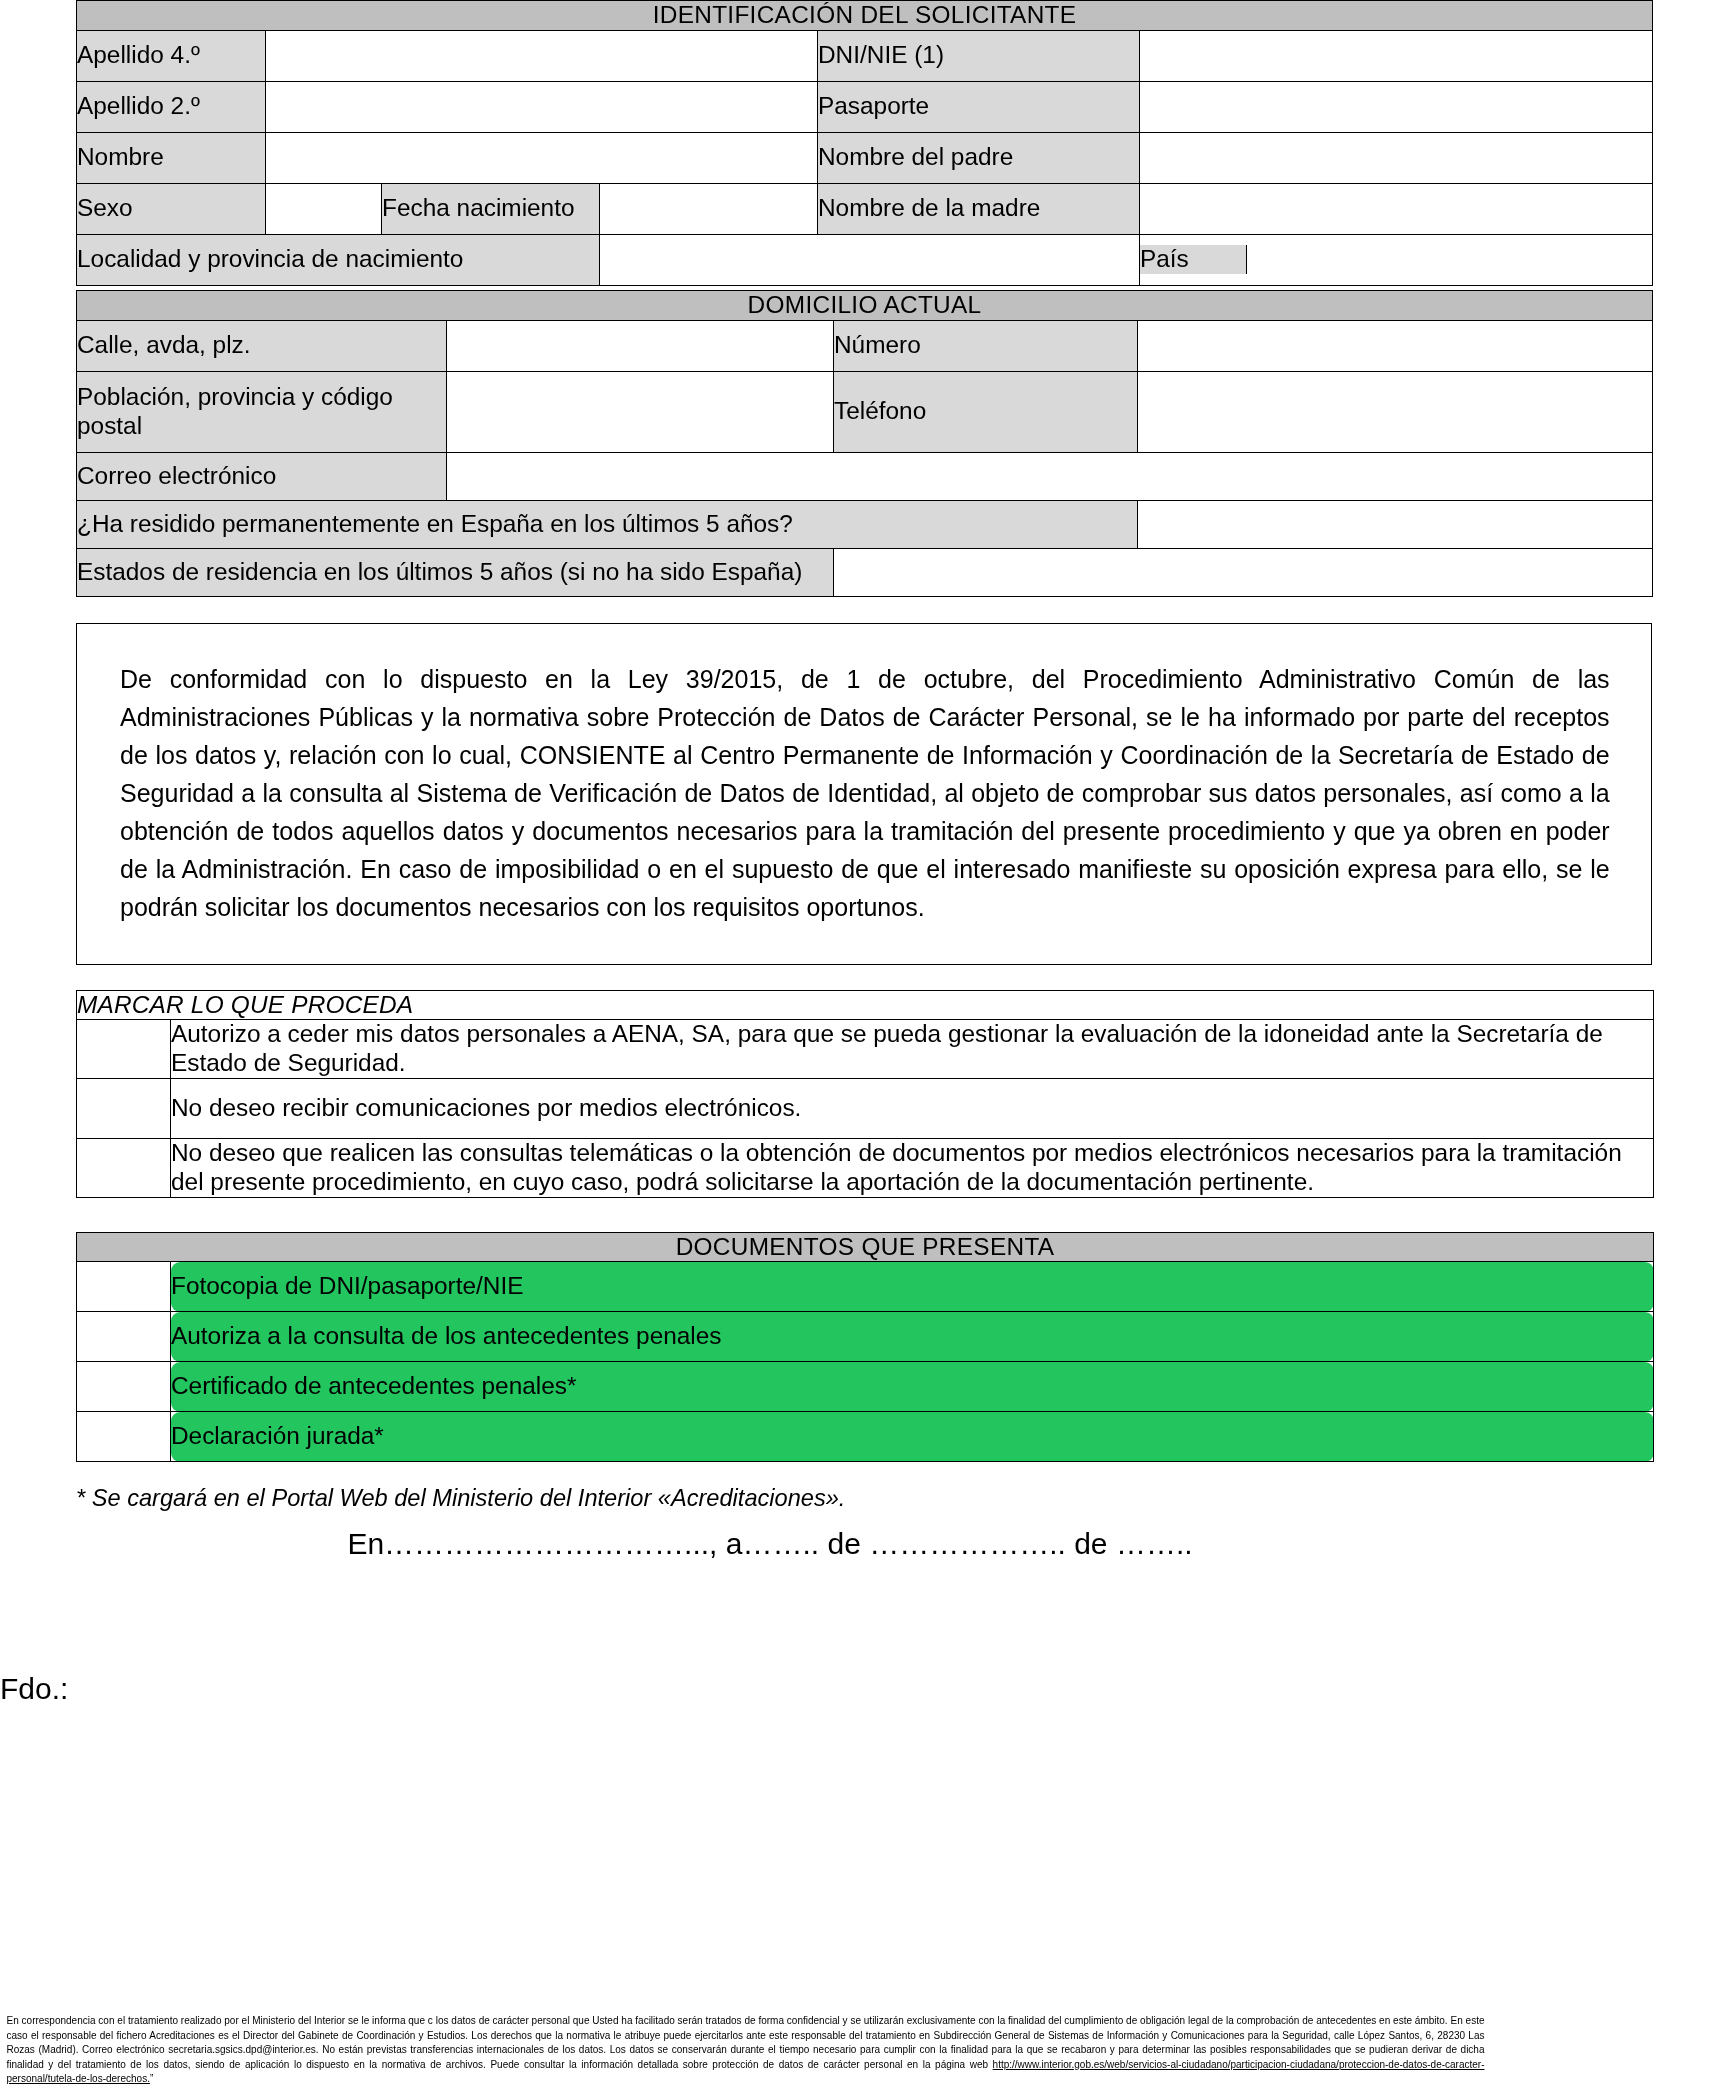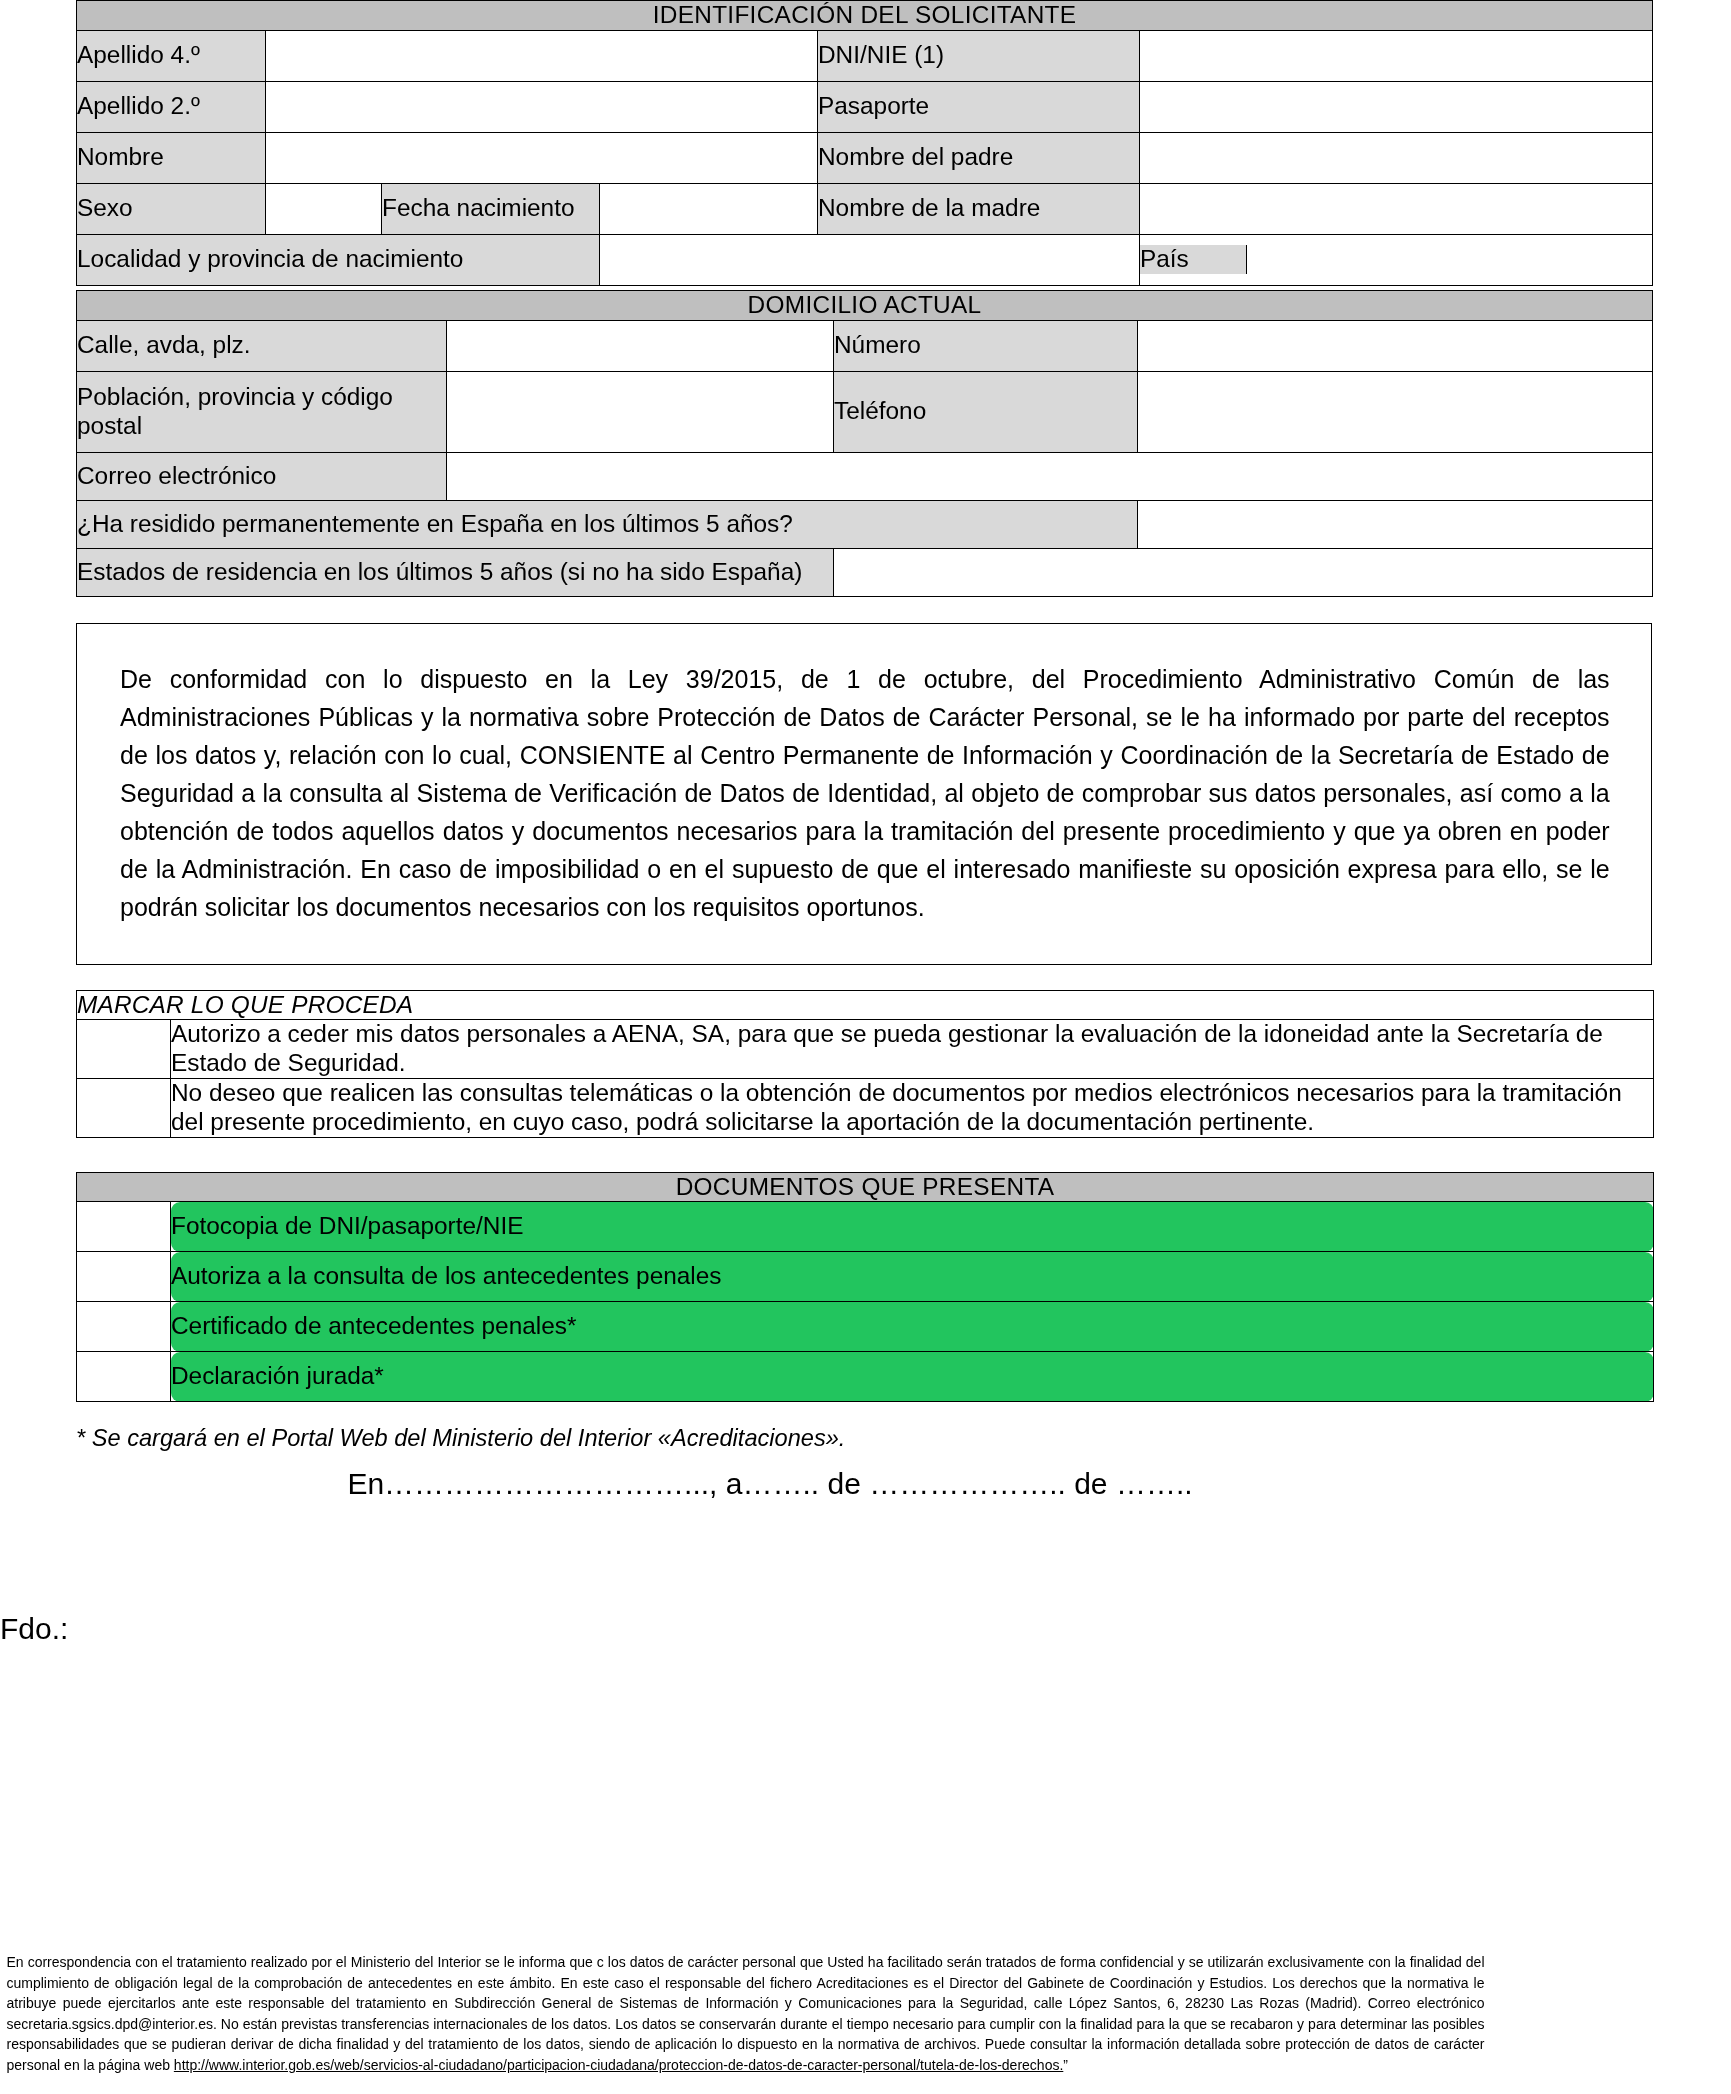--- a/index.html
+++ b/index.html
@@ -112,22 +112,22 @@
     text-align: left;
     font-size: 30px;
     padding-right: 293px;
   }
 
   
   .legal {
     position: absolute;
     left: 6.5px;
     right: 6.5px;
-    bottom: 19px;
-    font-size: 14px;
+    bottom: 7px;
+    font-size: 10px;
     line-height: 1.46;
     text-align: justify;
     text-justify: inter-word;
   }
   .legal u { text-decoration: underline; }
 </style>
 </head>
 <body>
 
 <div class="page">
@@ -239,20 +239,24 @@
       <tbody>
         <tr>
           <td class="marcar-title" colspan="2">MARCAR LO QUE PROCEDA</td>
         </tr>
         <tr>
           <td class="chk"></td>
           <td class="opt">Autorizo a ceder mis datos personales a AENA, SA, para que se pueda gestionar la evaluación de la idoneidad ante la Secretaría de Estado de Seguridad.</td>
         </tr>
         <tr>
           <td class="chk"></td>
+          <td class="opt" style="height:59px">No deseo recibir comunicaciones por medios electrónicos.</td>
+        </tr>
+        <tr>
+          <td class="chk"></td>
           <td class="opt">No deseo que realicen las consultas telemáticas o la obtención de documentos por medios electrónicos necesarios para la tramitación del presente procedimiento, en cuyo caso, podrá solicitarse la aportación de la documentación pertinente.</td>
         </tr>
       </tbody>
     </table>
   </div>
 
   <div class="docs-wrap">
     <table class="form">
       <colgroup>
         <col style="width:94px">

